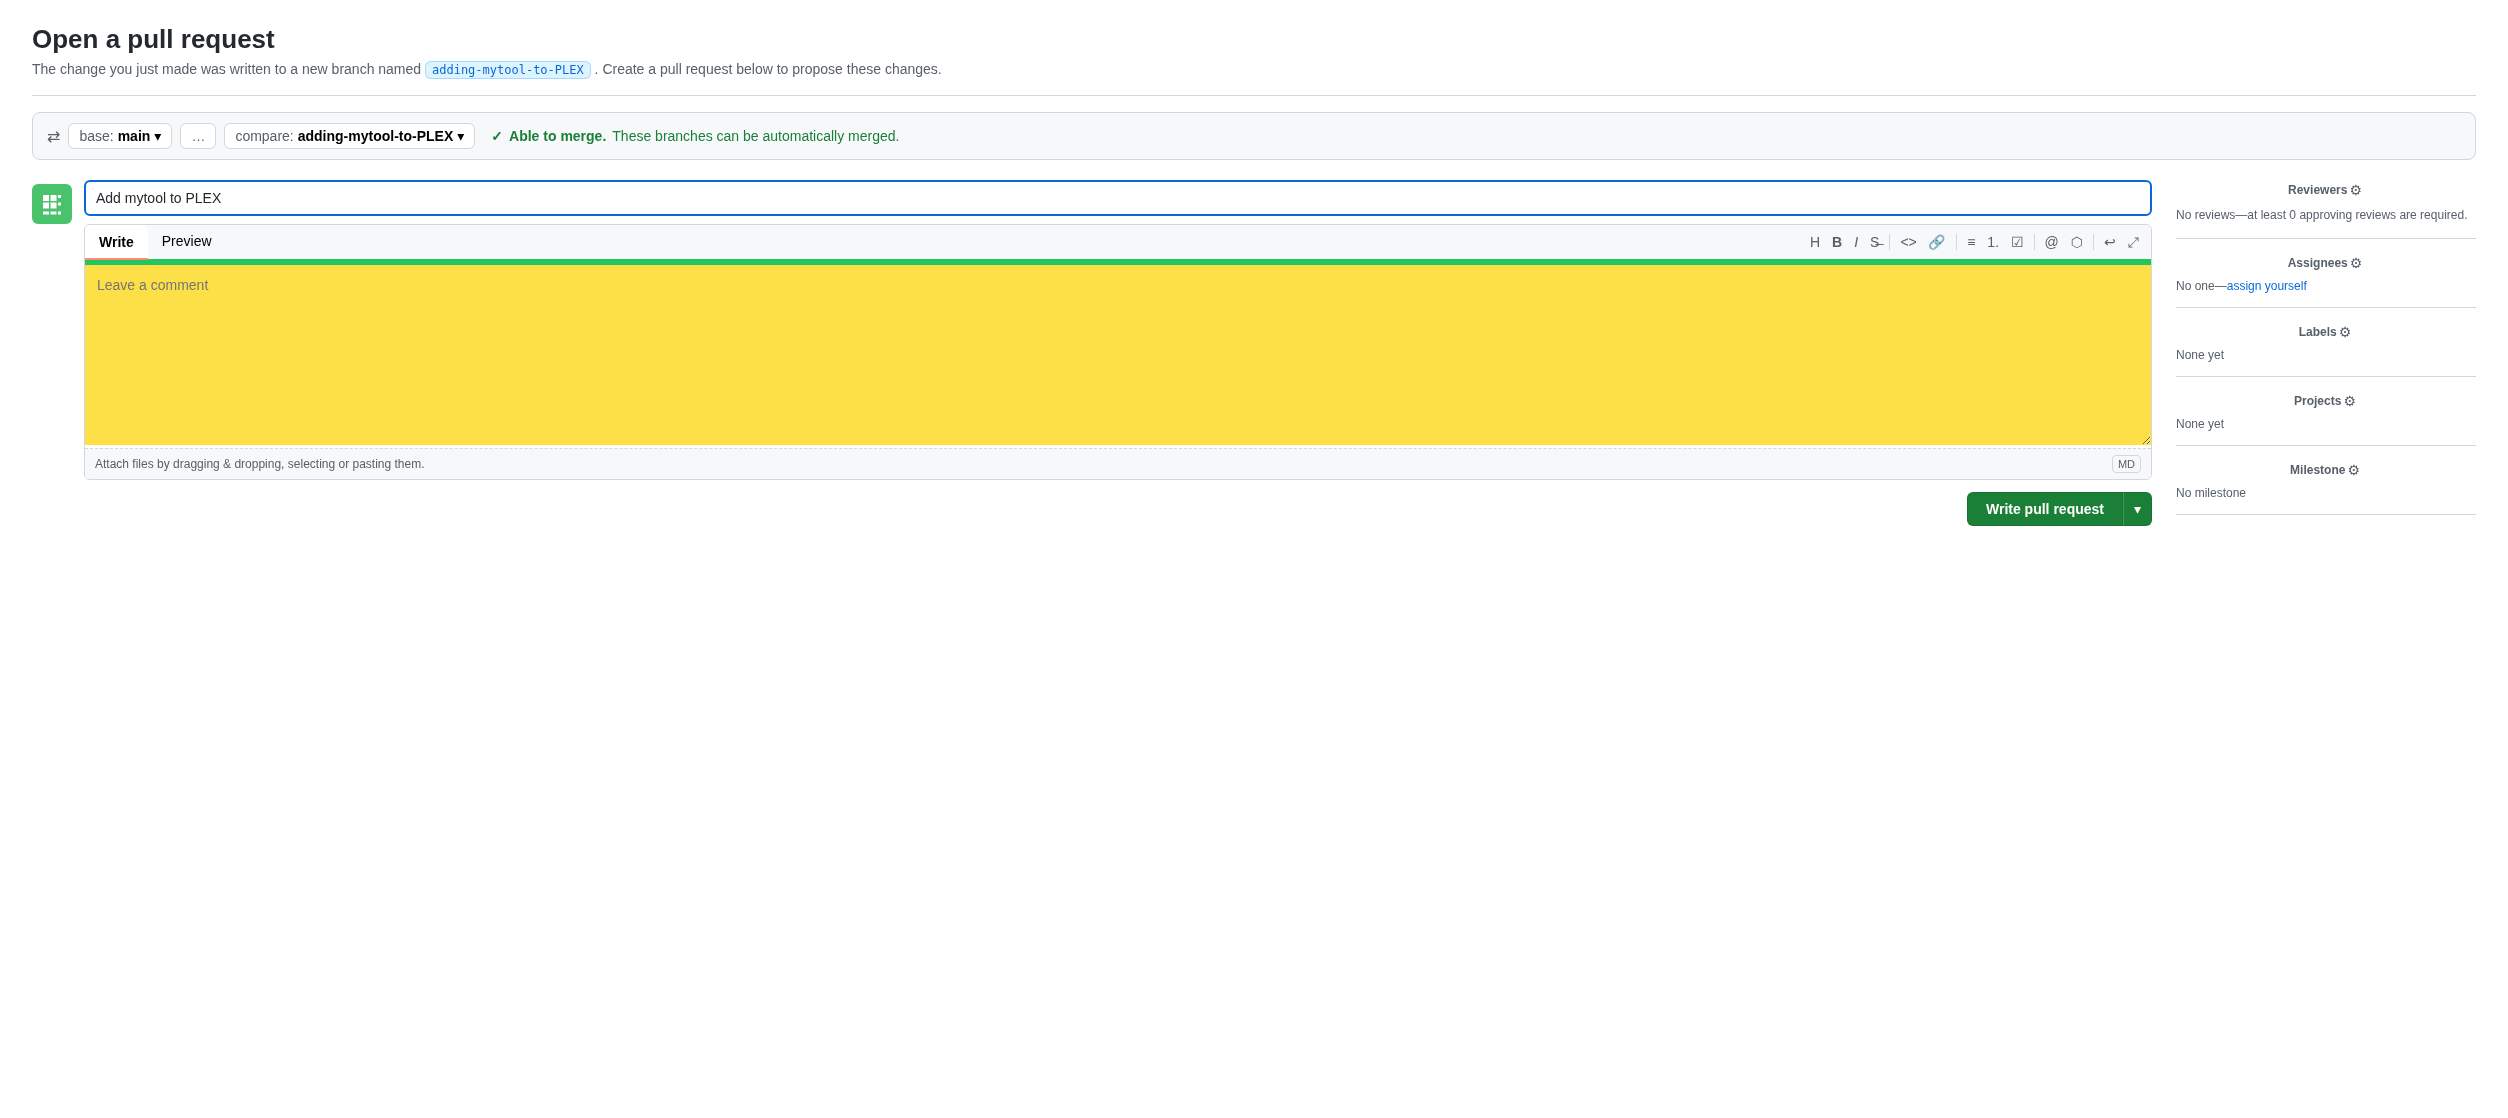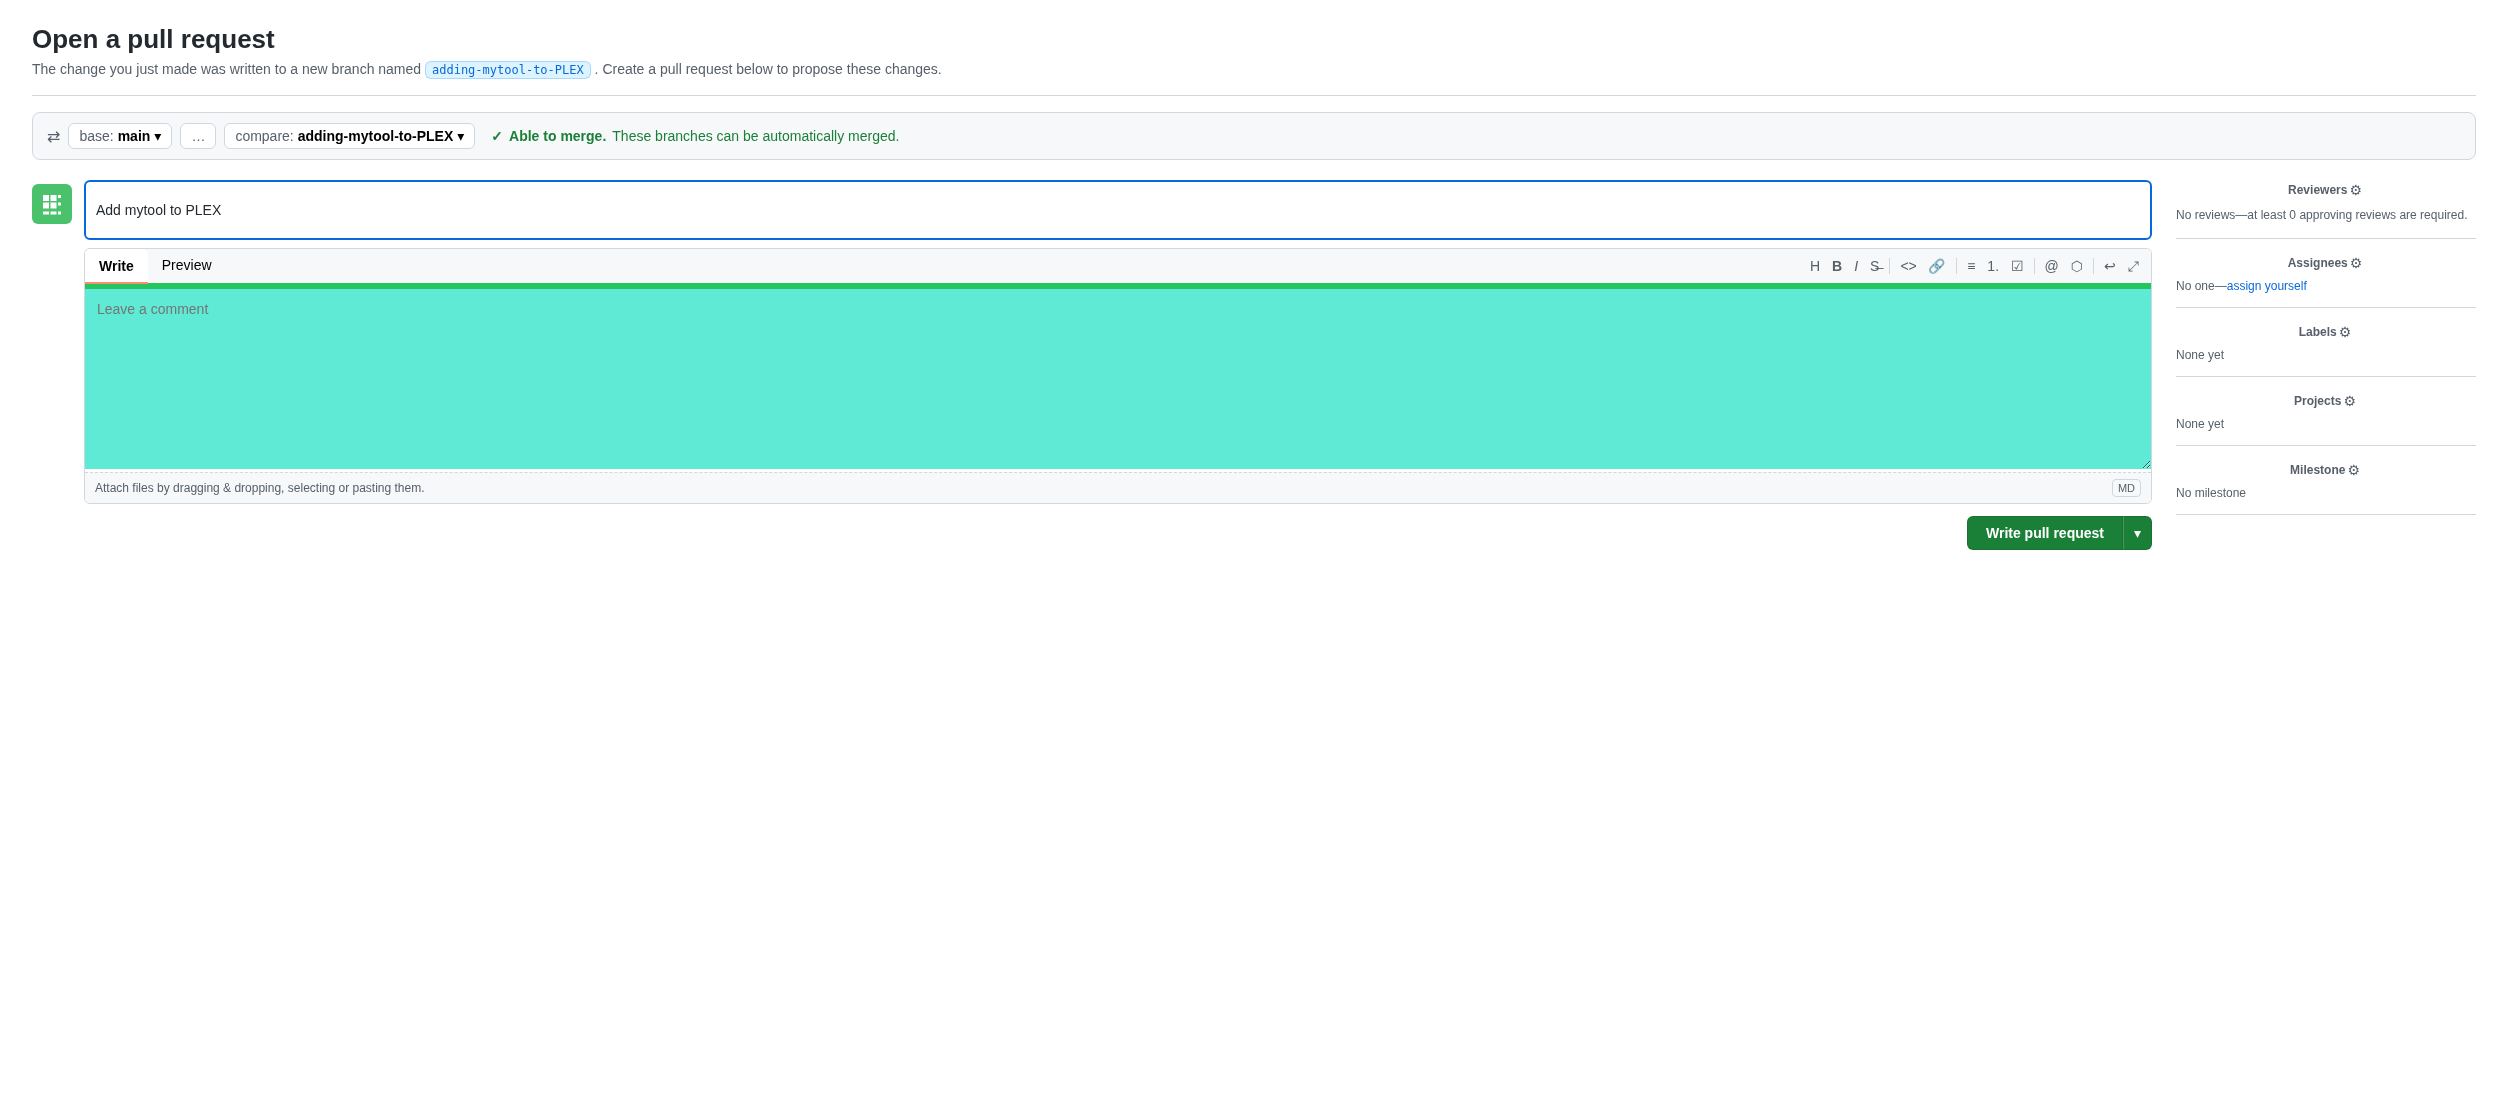--- a/index.html
+++ b/index.html
@@ -104,21 +104,21 @@
       height: 24px;
       fill: white;
     }
     .pr-form {
       flex: 1;
     }
     .pr-title-input {
       width: 100%;
       border: 2px solid #0969da;
       border-radius: 6px;
-      padding: 20px 10px;
+      padding: 8px 10px;
       font-size: 14px;
       outline: none;
       margin-bottom: 8px;
       color: #24292f;
     }
     .editor-container {
       border: 1px solid #d0d7de;
       border-radius: 6px;
       overflow: hidden;
     }
@@ -173,21 +173,21 @@
     .comment-textarea {
       width: 100%;
       min-height: 180px;
       border: none;
       outline: none;
       padding: 12px;
       font-size: 14px;
       color: #57606a;
       resize: vertical;
       font-family: inherit;
-      background: #5eead4;
+      background: #fde047;
     }
     .attach-area {
       display: flex;
       align-items: center;
       justify-content: space-between;
       padding: 6px 10px;
       border-top: 1px dashed #d0d7de;
       background: #f6f8fa;
       font-size: 12px;
       color: #57606a;

